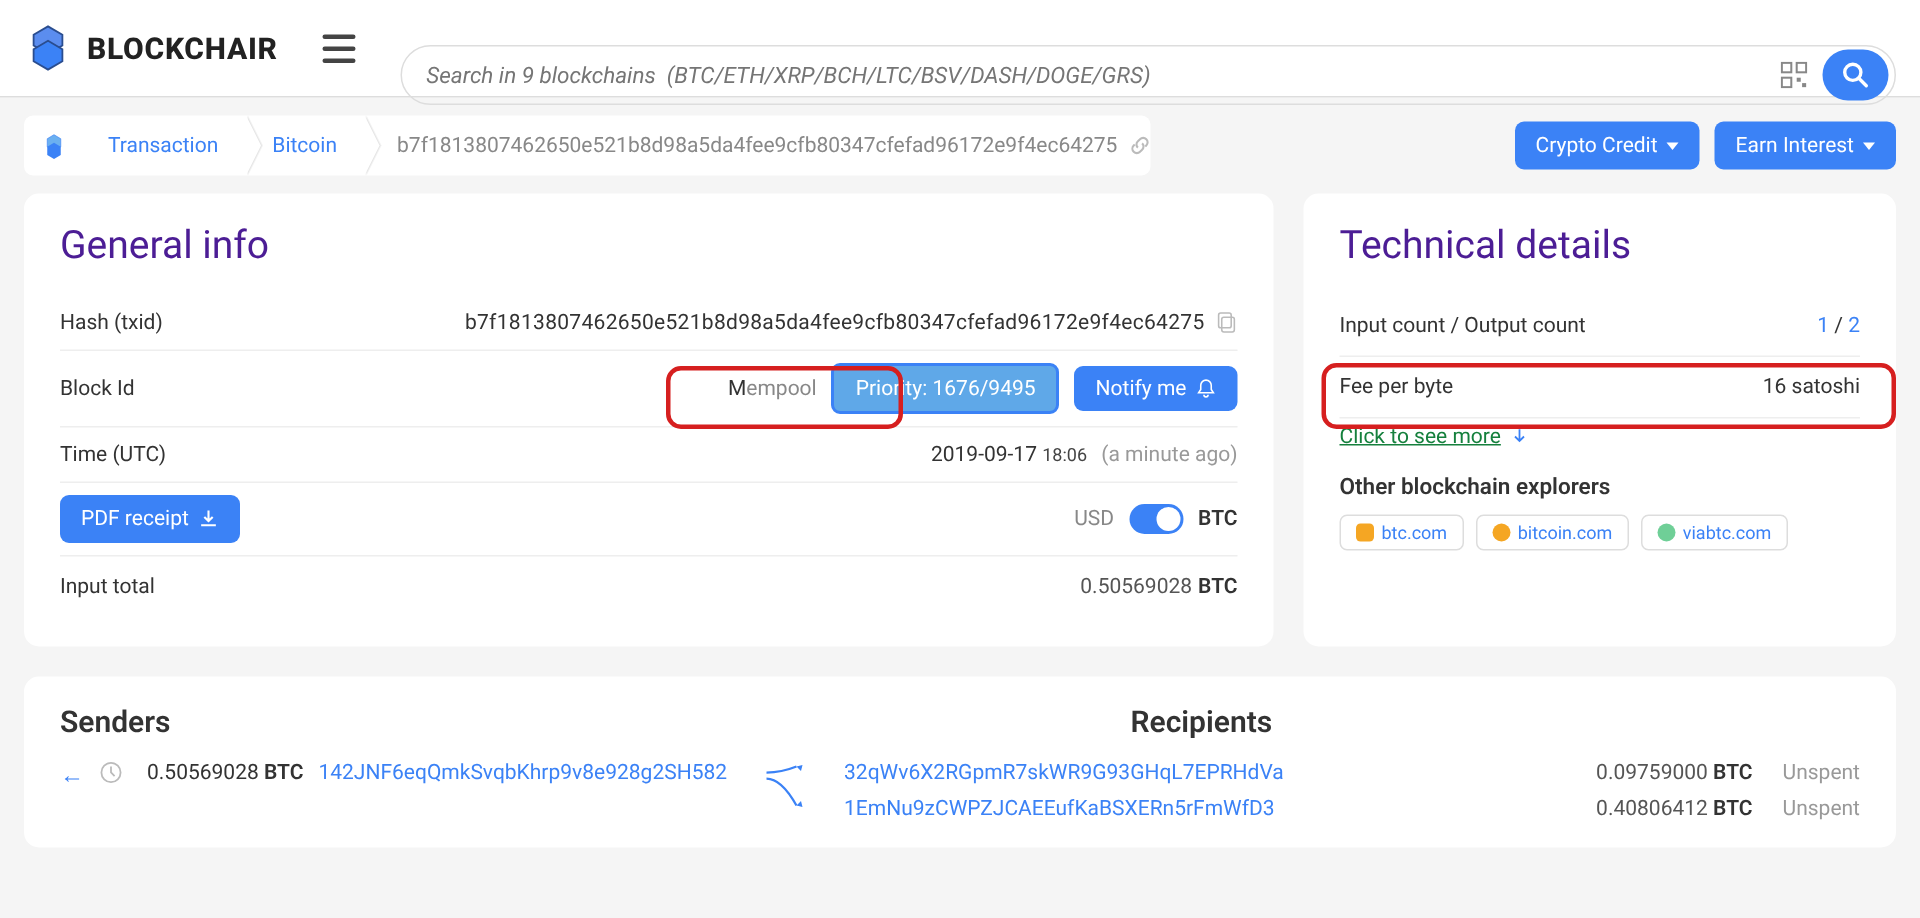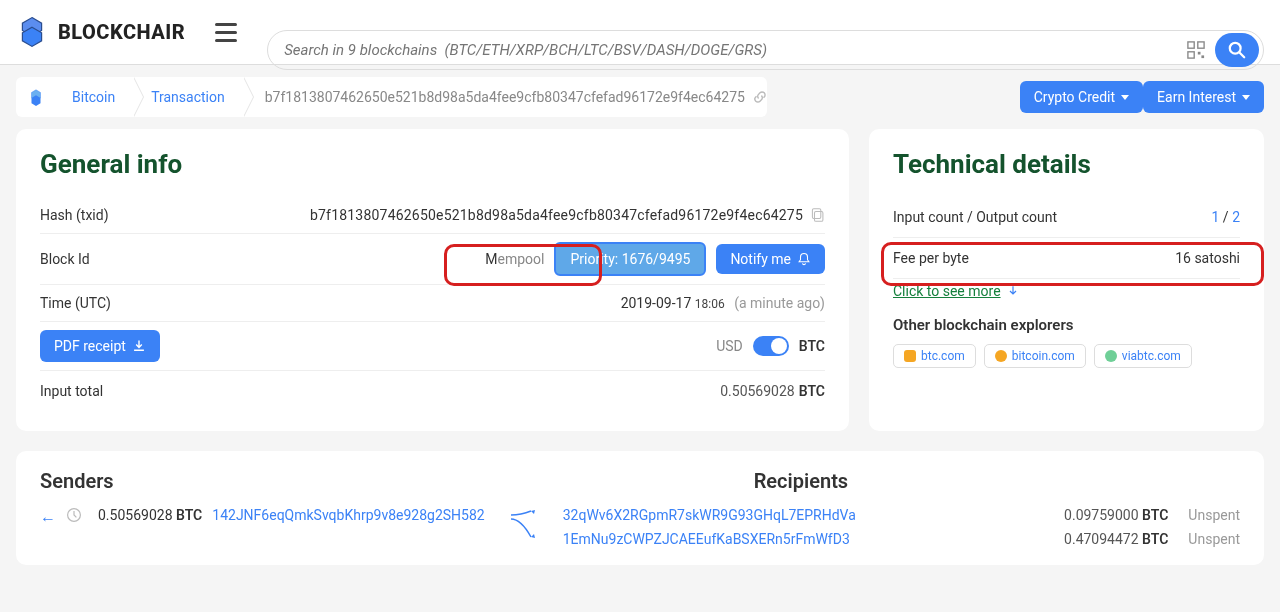--- a/index.html
+++ b/index.html
@@ -17,31 +17,31 @@
 .search-btn { width: 44px; height: 34px; background: #3b82f6; border-radius: 18px; display: flex; align-items: center; justify-content: center; cursor: pointer; }
 
 .subheader { display: flex; align-items: center; padding: 12px 16px; }
 .breadcrumb { display: flex; align-items: center; background: #fff; border-radius: 6px; height: 40px; flex: 0 0 auto; }
 .bc-icon { width: 40px; display: flex; align-items: center; justify-content: center; }
 .bc-seg { position: relative; display: flex; align-items: center; padding: 0 20px 0 16px; height: 100%; font-size: 14px; color: #3b82f6; }
 .bc-seg::after { content: ''; position: absolute; right: -8px; top: 50%; transform: translateY(-50%); width: 0; height: 0; border-top: 20px solid transparent; border-bottom: 20px solid transparent; border-left: 10px solid #fff; filter: drop-shadow(1px 0 0 #e5e5e5); z-index: 1; }
 .bc-hash { color: #888; font-size: 14px; margin-left: 20px; display: flex; align-items: center; gap: 8px; }
 .bc-hash .link-icon { color: #bbb; }
 
-.top-buttons { margin-left: auto; display: flex; }
+.top-buttons { margin-left: auto; display: flex; gap: 10px; }
 .btn { display: inline-flex; align-items: center; gap: 6px; padding: 8px 14px; border-radius: 6px; font-size: 14px; color: #fff; cursor: pointer; border: none; }
 .btn-blue { background: #3b82f6; }
 .caret-down { width: 0; height: 0; border-left: 4px solid transparent; border-right: 4px solid transparent; border-top: 5px solid #fff; }
 
 .main { display: flex; gap: 20px; padding: 0 16px; }
 .card { background: #fff; border-radius: 10px; padding: 20px 24px; }
 .left-card { flex: 1; }
 .right-card { width: 395px; }
 
-.card-title { font-size: 26px; font-weight: 700; color: #14532d; margin-bottom: 18px; }
+.card-title { font-size: 26px; font-weight: 400; color: #4c1d95; margin-bottom: 18px; }
 
 .info-row { display: flex; align-items: center; padding: 10px 0; border-bottom: 1px solid #eee; font-size: 14px; }
 .info-row:last-child { border-bottom: none; }
 .info-label { color: #333; width: 180px; }
 .info-value { flex: 1; text-align: right; color: #333; }
 .hash-val { font-size: 14px; letter-spacing: 0.2px; }
 .copy-icon { color: #bbb; margin-left: 8px; cursor: pointer; }
 
 .block-row { display: flex; align-items: center; padding: 8px 0; border-bottom: 1px solid #eee; font-size: 14px; gap: 10px; }
 .mempool-label { color: #888; margin-left: auto; }
@@ -139,22 +139,22 @@
 </div>
 
 <div class="subheader">
   <div class="breadcrumb">
     <div class="bc-icon">
       <svg width="18" height="24" viewBox="0 0 40 40">
           <path d="M20 4 L30 10 L30 22 L20 28 L10 22 L10 10 Z" fill="#6bb0f0" stroke="#3b82f6"></path>
           <path d="M20 16 L30 22 L30 34 L20 40 L10 34 L10 22 Z" fill="#3b82f6"></path>
         </svg>
     </div>
+    <div class="bc-seg">Transaction</div>
     <div class="bc-seg">Bitcoin</div>
-    <div class="bc-seg">Transaction</div>
     <div class="bc-hash">
       <span>b7f1813807462650e521b8d98a5da4fee9cfb80347cfefad96172e9f4ec64275</span>
       <svg class="link-icon" width="14" height="14" viewBox="0 0 20 20">
           <path d="M8 12 a4 4 0 0 1 0-6 l2-2 a4 4 0 0 1 6 6 l-1 1 M12 8 a4 4 0 0 1 0 6 l-2 2 a4 4 0 0 1-6-6 l1-1" fill="none" stroke="#bbb" stroke-width="2"></path>
         </svg>
     </div>
   </div>
   <div class="top-buttons">
     <button class="btn btn-blue">
         <span>Crypto Credit</span>
@@ -279,21 +279,21 @@
         <path d="M22 4 l4 -1 l-1 4 z M22 30 l4 1 l-1 -4 z" fill="#3b82f6"></path>
       </svg>
     <div class="recipients">
       <div class="recip-line">
         <span class="recip-addr">32qWv6X2RGpmR7skWR9G93GHqL7EPRHdVa</span>
         <span class="recip-amount"><span>0.09759000</span> <span class="unit">BTC</span></span>
         <span class="unspent">Unspent</span>
       </div>
       <div class="recip-line">
         <span class="recip-addr">1EmNu9zCWPZJCAEEufKaBSXERn5rFmWfD3</span>
-        <span class="recip-amount"><span>0.47094472</span> <span class="unit">BTC</span></span>
+        <span class="recip-amount"><span>0.40806412</span> <span class="unit">BTC</span></span>
         <span class="unspent">Unspent</span>
       </div>
     </div>
   </div>
 </div>
 
 <div class="highlight-red hl1"></div>
 <div class="highlight-red hl2"></div>
 
 </body></html>

